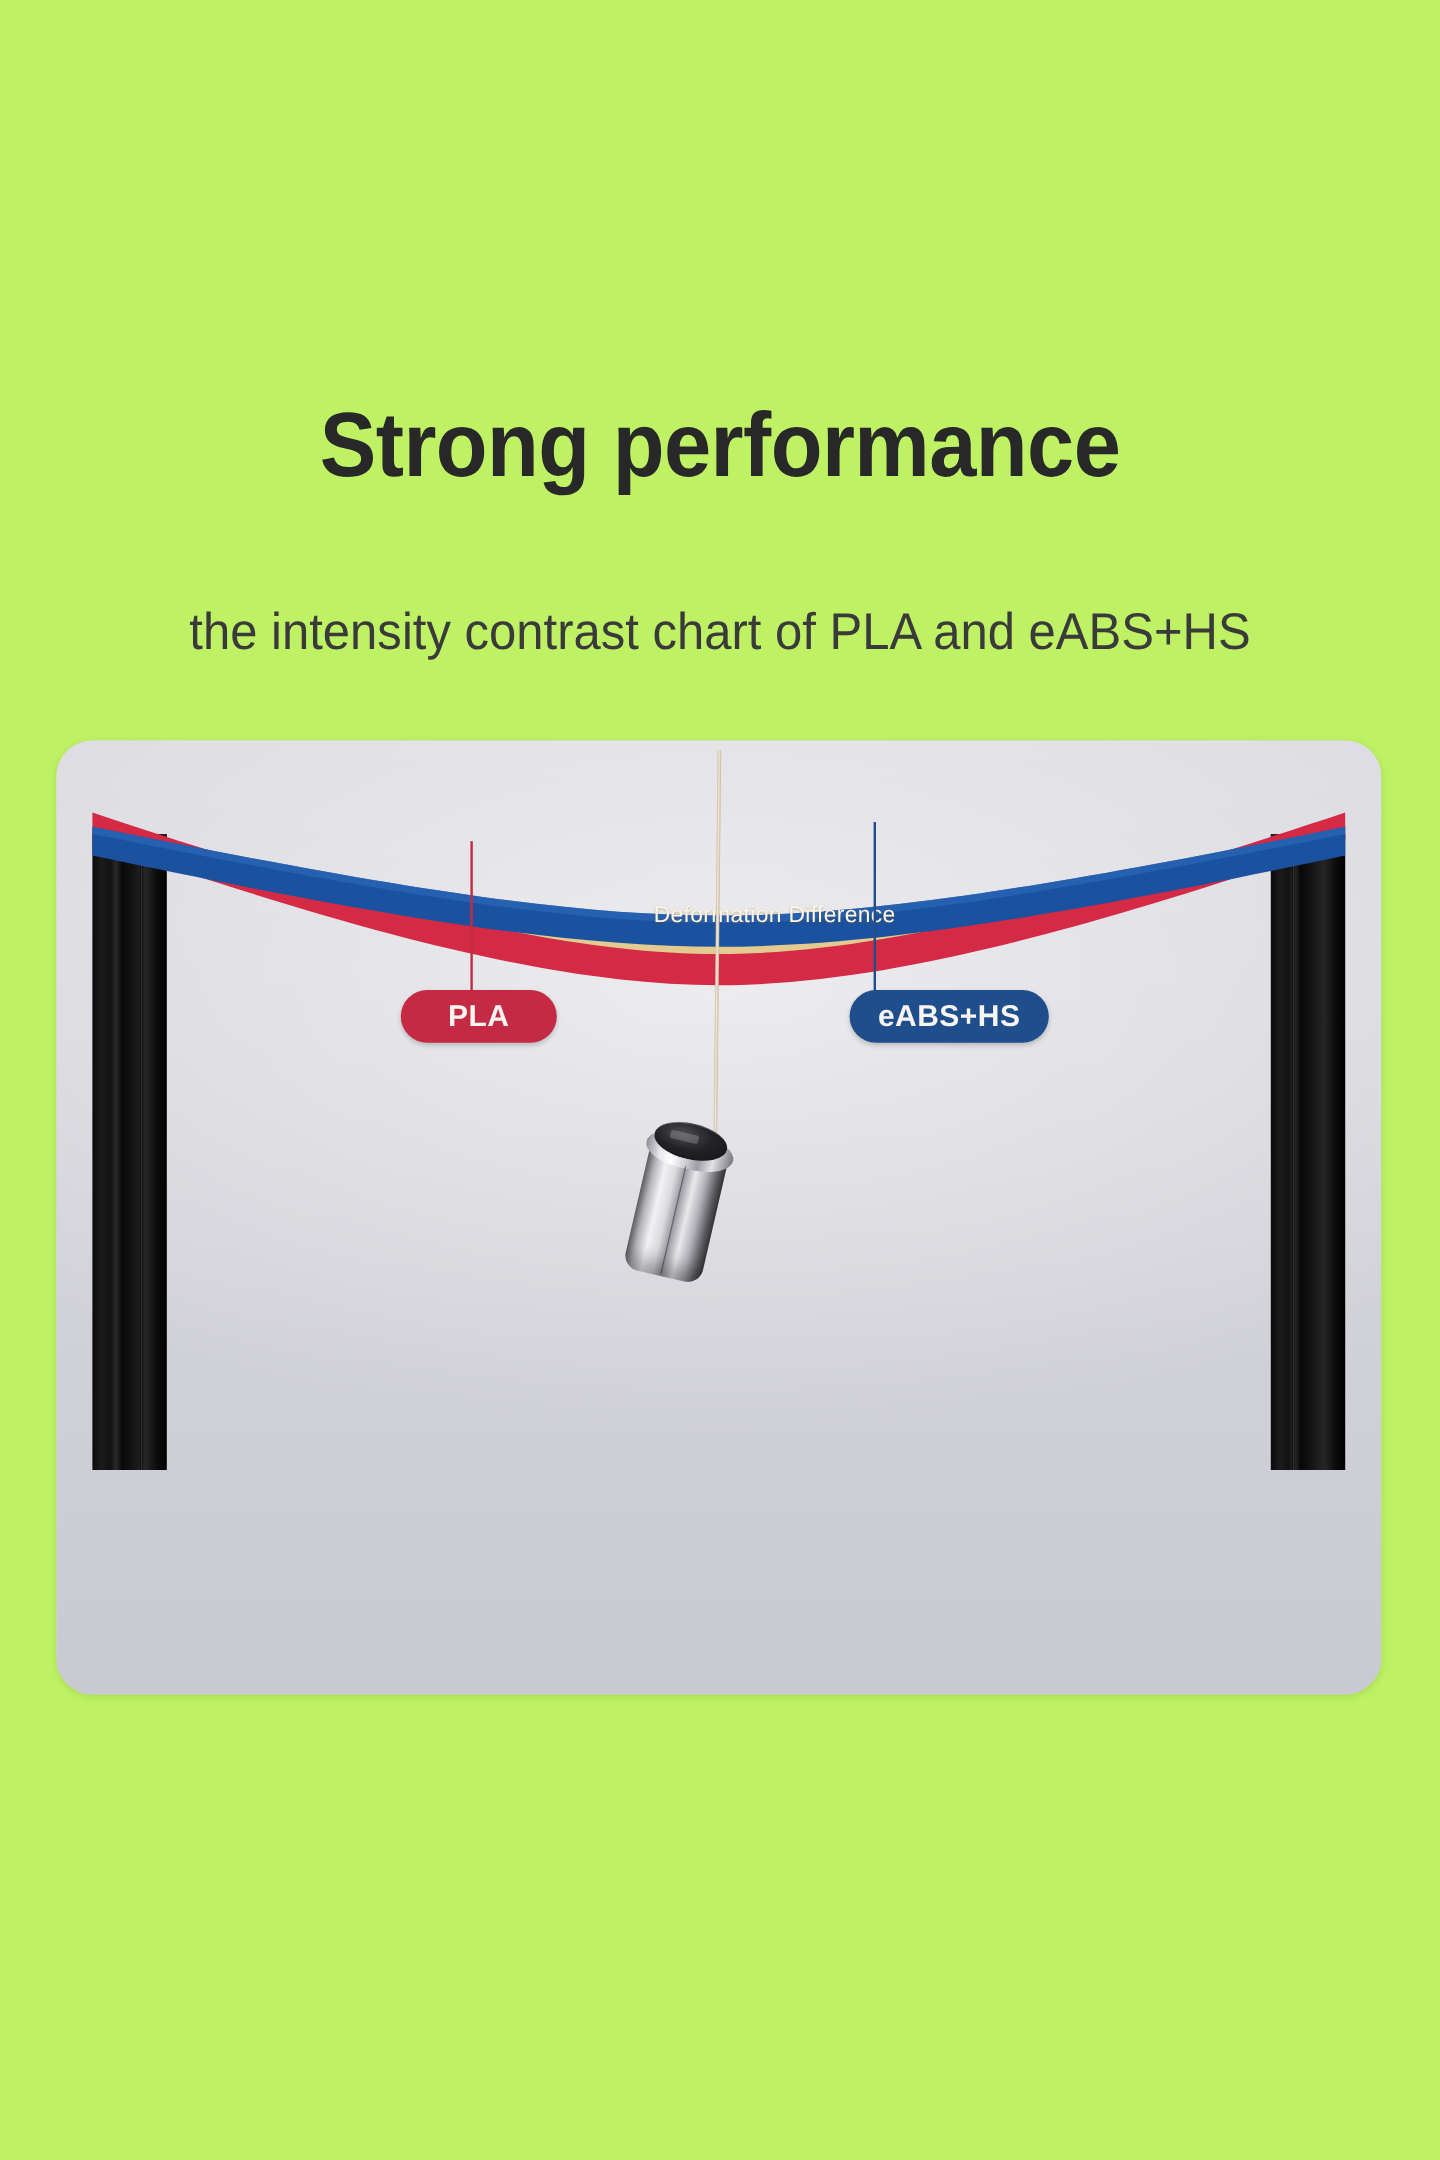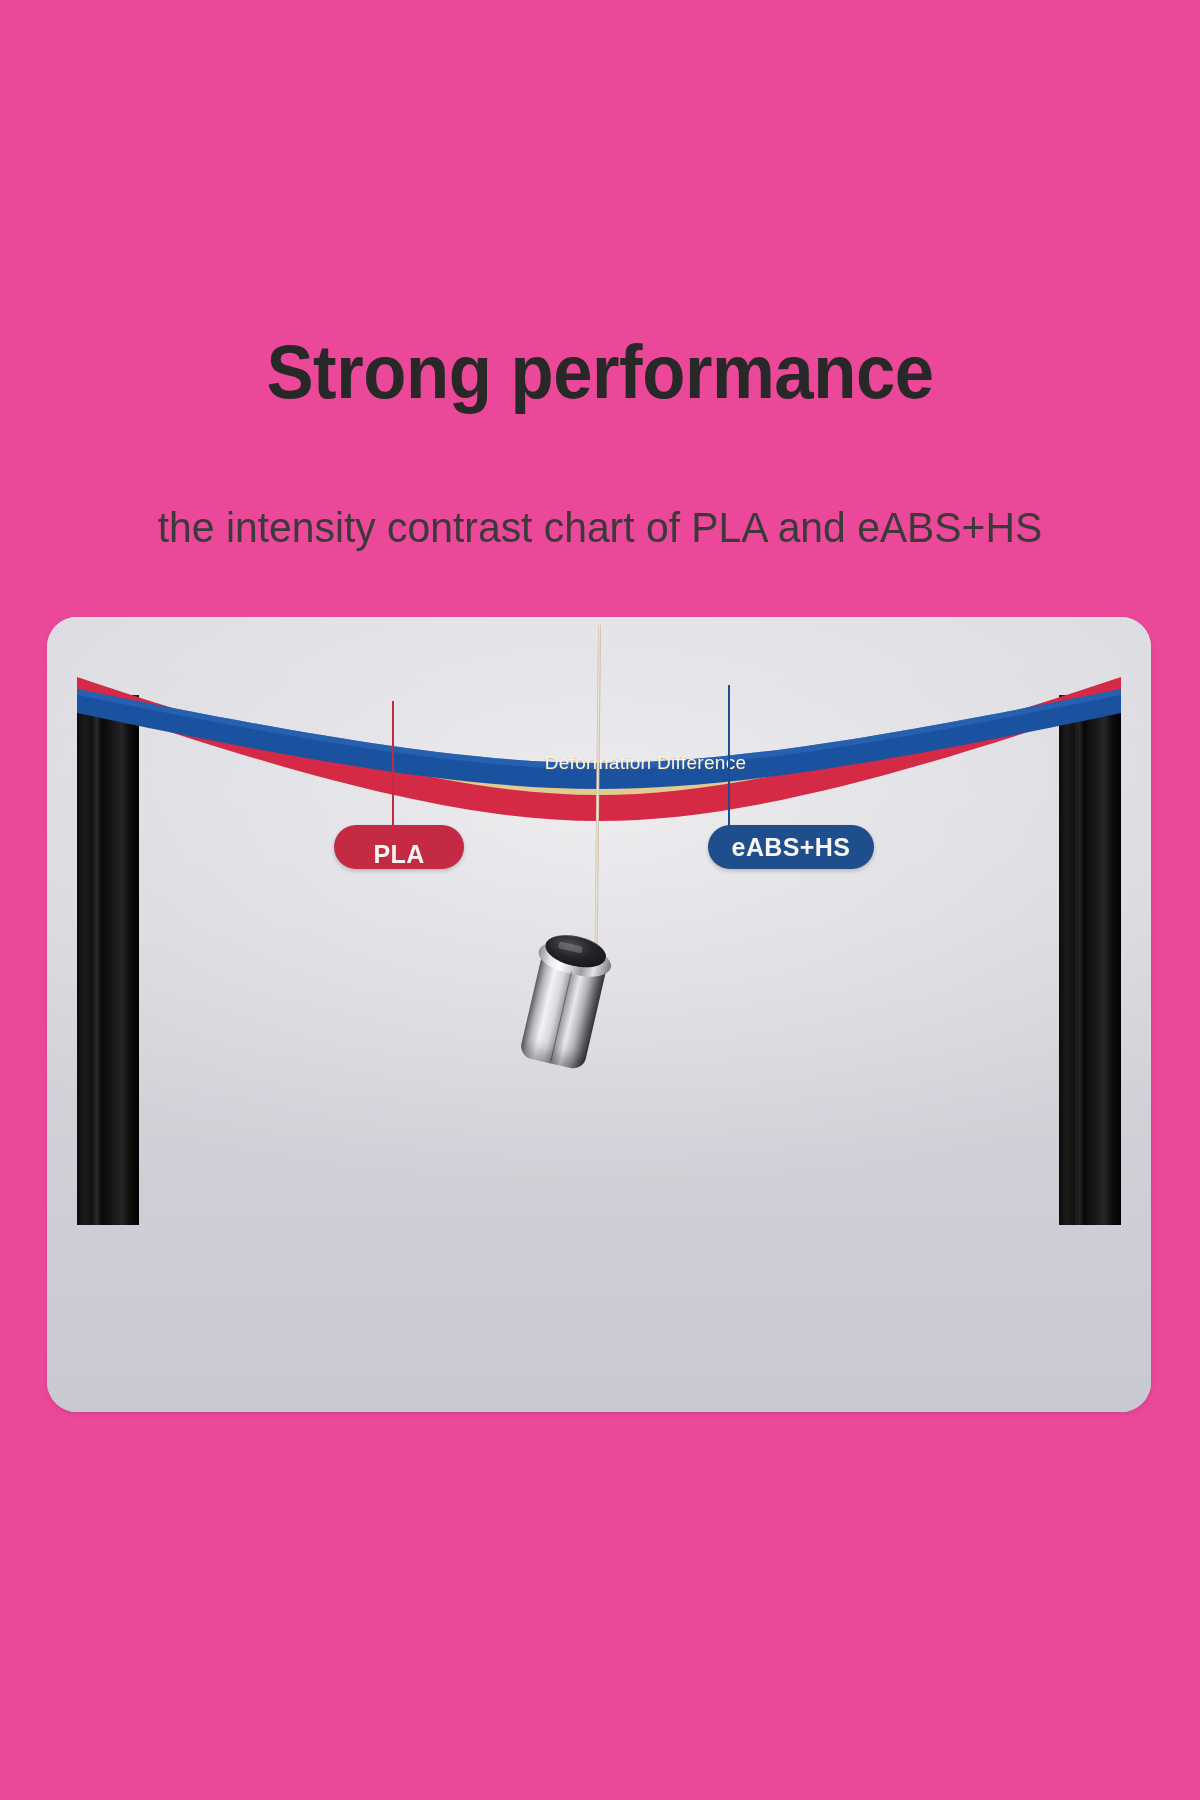--- a/index.html
+++ b/index.html
@@ -10,21 +10,21 @@
     height:1800px;
     background:#ffffff;
     font-family:"Liberation Sans", sans-serif;
     overflow:hidden;
   }
 
   .page {
     position:relative;
     width:1200px;
     height:1800px;
-    background:#ec4899;
+    background:#bef264;
   }
 
   
   .headings {
     position:absolute;
     left:0; top:0;
     width:1200px;
     text-align:center;
   }
 
@@ -151,21 +151,20 @@
     letter-spacing:0.4px;
     box-shadow:0 2px 4px rgba(0,0,0,0.20);
   }
   .badge.pla {
     left:287px;
     top:208px;
     width:130px;
     height:44px;
     font-size:25px;
     background:#c42a44;
-    align-items:flex-end;
   }
   .badge.eabs {
     left:661px;
     top:208px;
     width:166px;
     height:44px;
     font-size:25px;
     background:#1f4e8c;
   }
 

